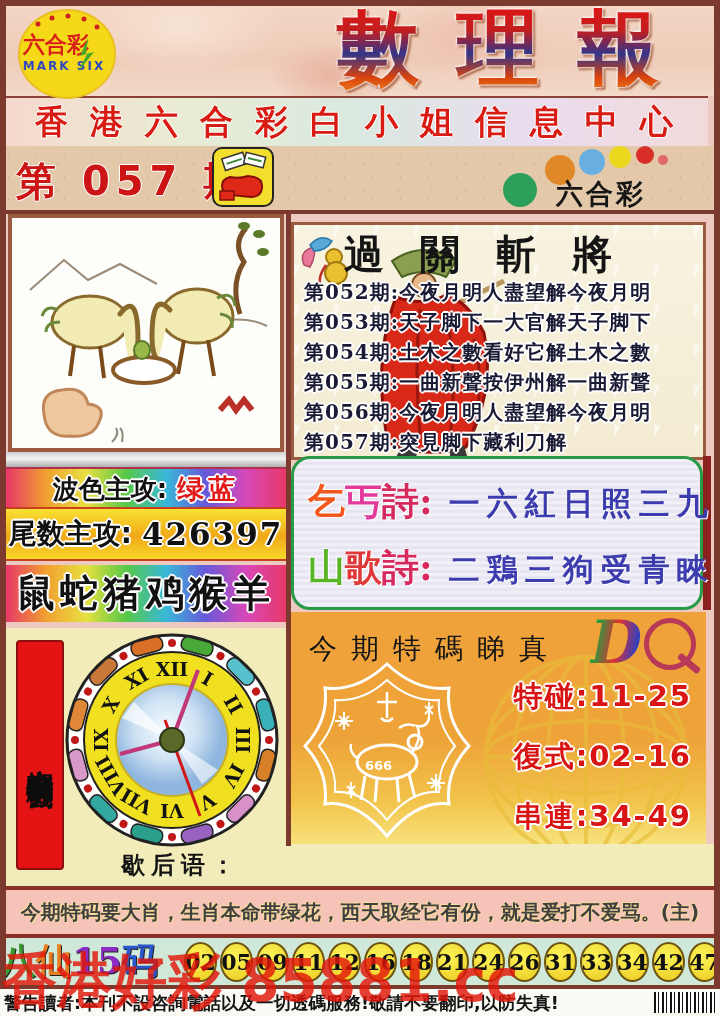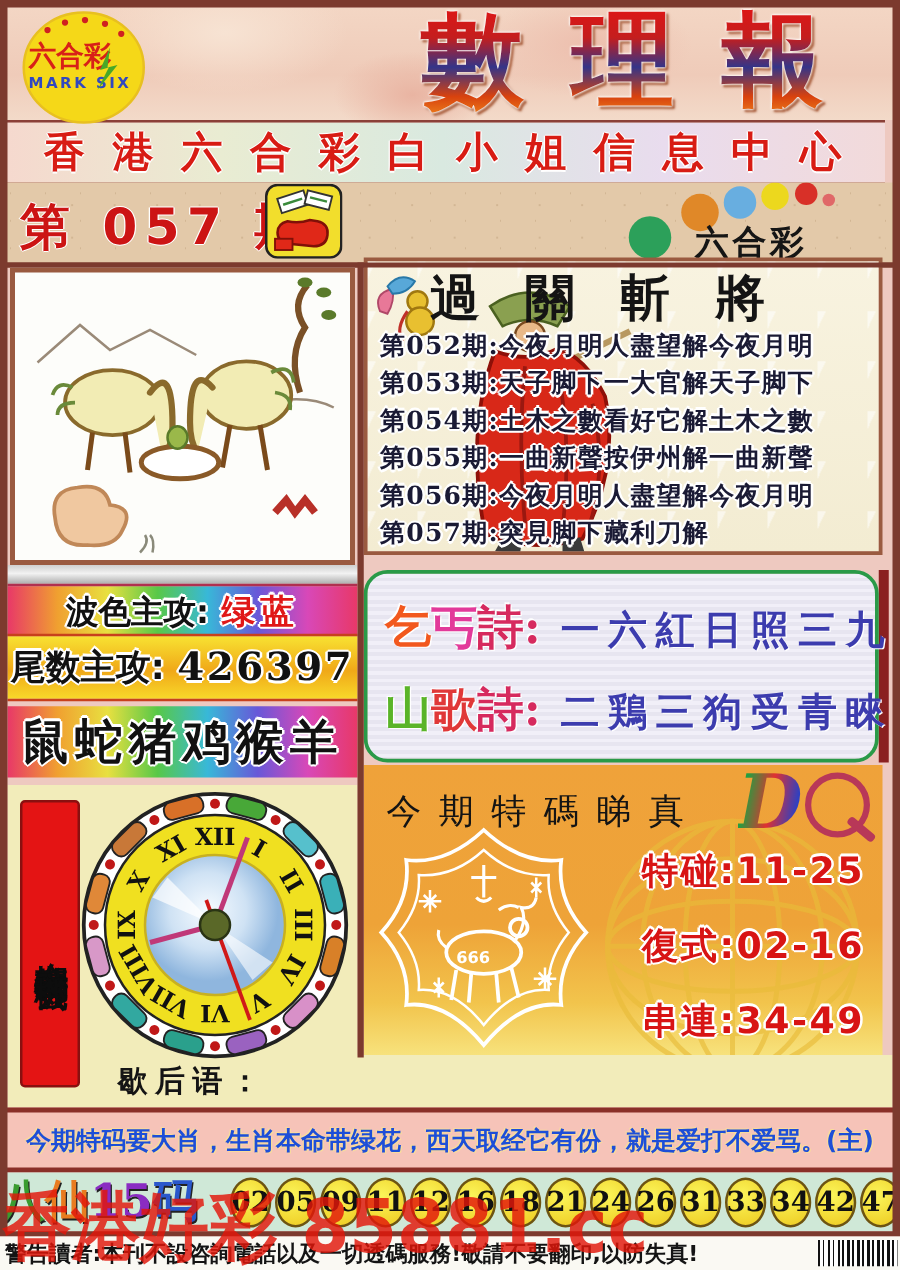--- a/index.html
+++ b/index.html
@@ -62,25 +62,25 @@
   .row-zodiac{left:6px;top:565px;width:280px;height:57px;display:flex;align-items:center;justify-content:center;}
   .row-zodiac .val{font-size:38px;font-weight:900;color:#111;letter-spacing:5px;white-space:nowrap;}
   .clock-box{left:6px;top:628px;width:280px;height:216px;background:#f2ecba;}
   .v-banner{left:16px;top:640px;width:44px;height:226px;background:#e41414;border:2px solid #8a1010;border-radius:4px;
     display:flex;align-items:center;justify-content:center;z-index:8;}
   .v-banner span{writing-mode:vertical-rl;text-orientation:upright;font-size:27px;font-weight:900;color:#0d0d0d;letter-spacing:2px;}
   .clock-svg{left:64px;top:632px;width:216px;height:216px;z-index:7;}
 
   
   .xhy-band{left:6px;top:844px;width:708px;height:42px;background:#f2ecba;display:flex;align-items:center;z-index:5;}
-  .xhy-band .lbl{margin-left:88px;font-size:24px;font-weight:900;color:#141414;letter-spacing:6px;white-space:nowrap;}
+  .xhy-band .lbl{margin-left:115px;font-size:24px;font-weight:900;color:#141414;letter-spacing:6px;white-space:nowrap;}
   .xhy-band .txt{font-size:24px;font-weight:900;color:#141414;letter-spacing:4px;white-space:nowrap;}
 
   
-  .gg-box{left:291px;top:206px;width:415px;height:238px;box-sizing:border-box;border:3px solid #9a5a40;
+  .gg-box{left:291px;top:222px;width:415px;height:238px;box-sizing:border-box;border:3px solid #9a5a40;
     background:
       linear-gradient(115deg,rgba(255,255,255,.55) 0 6px,rgba(255,255,255,0) 6px 26px) 0 0/40px 40px,
       linear-gradient(180deg,#f8f3e0,#f3ecd2);overflow:hidden;}
   .gg-title{position:absolute;left:50px;top:2px;width:360px;font-family:"DejaVu Serif","Liberation Serif",serif;
     font-size:40px;font-weight:900;color:#141414;letter-spacing:36px;white-space:nowrap;z-index:2;}
   .gg-rows{position:absolute;left:10px;top:52px;z-index:2;}
   .gg-row{font-family:"DejaVu Serif","Liberation Serif",serif;font-size:20px;font-weight:900;color:#1a1a34;
     letter-spacing:1px;line-height:30px;white-space:nowrap;
     text-shadow:-2px 0 #fff,2px 0 #fff,0 -2px #fff,0 2px #fff,-1px -1px #fff,1px 1px #fff,1px -1px #fff,-1px 1px #fff;}
   .figure-svg{position:absolute;left:40px;top:14px;width:180px;height:224px;z-index:1;}
@@ -107,21 +107,21 @@
   .dlogo{position:absolute;right:64px;top:0px;font-family:"DejaVu Serif","Liberation Serif",serif;
     font-style:italic;font-weight:900;font-size:60px;line-height:60px;
     background:linear-gradient(100deg,#20a040 15%,#e03030 50%,#3040c0 85%);
     -webkit-background-clip:text;background-clip:text;color:transparent;z-index:4;}
   .mag{position:absolute;right:10px;top:6px;width:42px;height:42px;border:5px solid #b83858;border-radius:50%;z-index:4;}
   .mag-handle{position:absolute;right:4px;top:48px;width:26px;height:7px;background:#b83858;border-radius:3px;transform:rotate(40deg);z-index:4;}
 
   
   .tip-band{left:0px;top:886px;width:720px;height:52px;background:#f6c3b8;border-top:4px solid #8a3028;border-bottom:4px solid #8a3028;
     box-sizing:border-box;display:flex;align-items:center;justify-content:center;z-index:6;}
-  .tip-band span{font-size:20px;font-weight:900;color:#1d4ed8;white-space:nowrap;
+  .tip-band span{font-size:20px;font-weight:900;color:#404040;white-space:nowrap;
     text-shadow:1px 1px 0 #f8dc9c,-1px -1px 0 #f8dc9c;}
   .num-band{left:0px;top:938px;width:720px;height:47px;background:#cfe8d7;display:flex;align-items:center;z-index:6;}
   .num-label{white-space:nowrap;}
   .num-label span{font-size:36px;font-weight:900;font-family:"DejaVu Serif","Liberation Serif",serif;
     text-shadow:1px 1px 0 #222;}
   .balls{display:flex;gap:3px;margin-left:26px;}
   .ball{width:33px;height:40px;border-radius:50%;background:radial-gradient(circle at 40% 35%,#fbf55a,#edc91e);
     border:2px solid #6d5412;box-sizing:border-box;display:flex;align-items:center;justify-content:center;
     font-size:22px;font-weight:900;color:#111;font-family:"DejaVu Serif","Liberation Serif",serif;}
   .num-rule{left:0;top:985px;width:720px;height:4px;background:#7c3a2e;z-index:7;}

